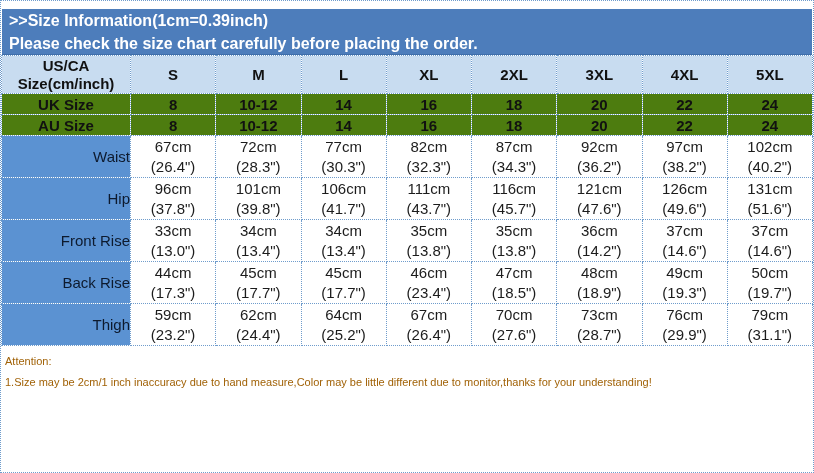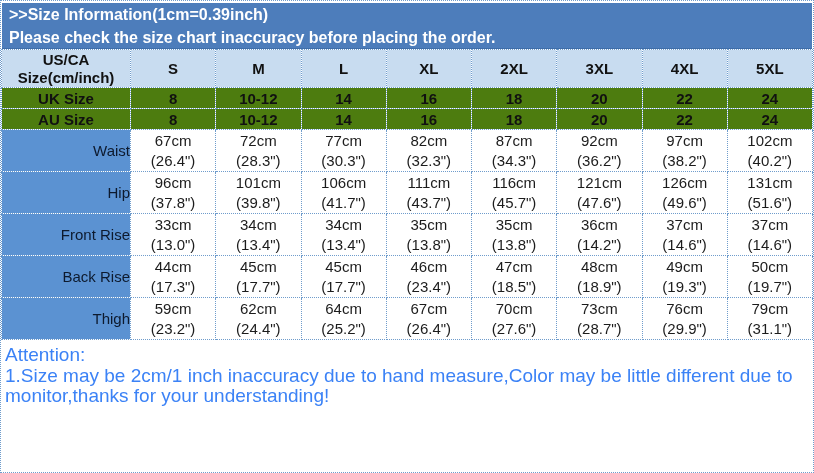--- a/index.html
+++ b/index.html
@@ -9,21 +9,21 @@
   .page {
     width: 814px;
     height: 473px;
     background: #ffffff;
     border: 1px dotted #6f9ccc;
     overflow: hidden;
     position: relative;
   }
 
   .banner {
-    margin: 2px 1px 0 1px;
+    margin: 8px 1px 0 1px;
     height: 46px;
     background: #4d7dbb;
     color: #ffffff;
     font-weight: bold;
     font-size: 16px;
     line-height: 23px;
     padding-left: 7px;
     border-bottom: 1px solid #3f6ea9;
   }
 
@@ -66,33 +66,33 @@
     color: #0d1a2e;
   }
   tr.measure td {
     background: #ffffff;
     line-height: 20px;
     color: #1c1c1c;
   }
 
   .attention {
     padding: 5px 8px 0 4px;
-    font-size: 19px;
+    font-size: 11px;
     line-height: 20.5px;
-    color: #3b82f6;
+    color: #a16207;
   }
 </style>
 </head>
 <body>
 
 <div class="page">
 
   <div class="banner">
     <div class="banner-line">&gt;&gt;Size Information(1cm=0.39inch)</div>
-    <div class="banner-line">Please check the size chart inaccuracy before placing the order.</div>
+    <div class="banner-line">Please check the size chart carefully before placing the order.</div>
   </div>
 
   <table class="size-table">
     <colgroup>
       <col class="col-label">
       <col span="8" class="col-size">
     </colgroup>
     <thead>
       <tr>
         <th class="corner">US/CA

